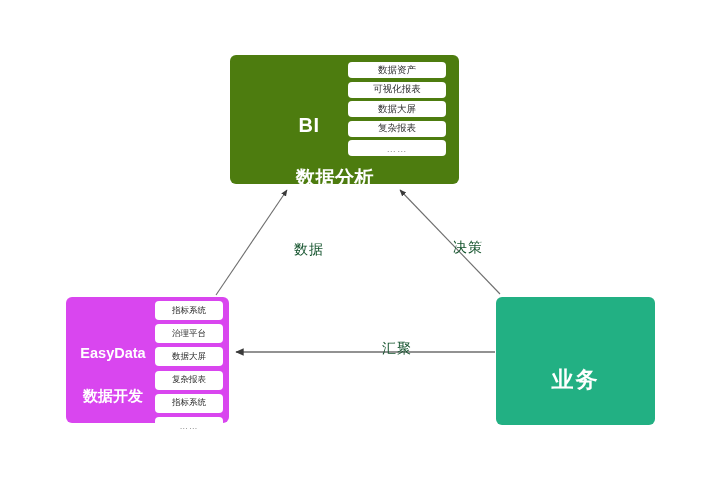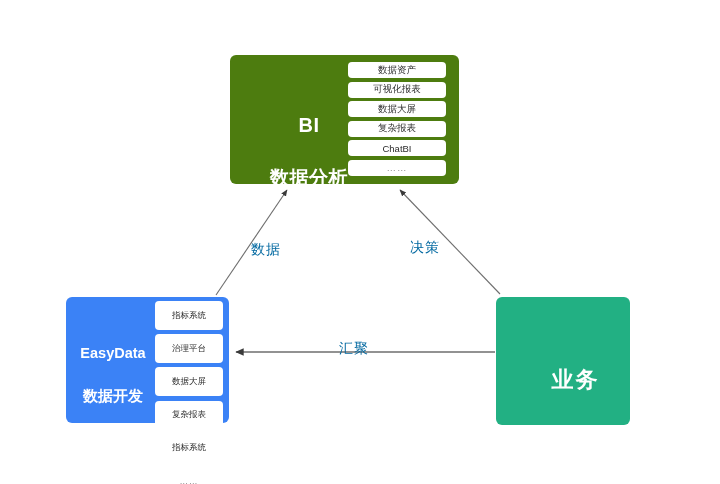--- a/index.html
+++ b/index.html
@@ -27,26 +27,26 @@
     top: 55px;
     width: 229px;
     height: 129px;
     background: #4d7c0f;
   }
   .box-easydata {
     left: 66px;
     top: 297px;
     width: 163px;
     height: 126px;
-    background: #3b82f6;
+    background: #d946ef;
   }
   .box-business {
     left: 496px;
     top: 297px;
-    width: 134px;
+    width: 159px;
     height: 128px;
     background: #22B083;
   }
 
   
   .box-title {
     position: absolute;
     color: #ffffff;
     font-weight: bold;
     line-height: 1.30;
@@ -54,21 +54,21 @@
     white-space: pre-line;
   }
   .title-bi {
     left: 14px;
     top: 32px;
     width: 130px;
     font-size: 19px;
     letter-spacing: 0.5px;
   }
   .title-bi .line1 { font-size: 20px; display: block; margin-bottom: 4px; }
-  .title-bi .line2 { font-size: 19px; display: block; }
+  .title-bi .line2 { font-size: 19px; display: block; text-align: right; }
 
   .title-easydata {
     left: 4px;
     top: 26px;
     width: 86px;
     font-size: 14px;
     line-height: 1.42;
   }
   .title-easydata .line1 { display: block; font-size: 14.5px; margin-bottom: 2px; }
   .title-easydata .line2 { display: block; font-size: 15px; }
@@ -110,21 +110,21 @@
     height: 16px;
     font-size: 9.5px;
     margin-bottom: 3.6px;
   }
   .pills-easy {
     left: 155px;
     top: 301px;
     width: 68px;
   }
   .pills-easy .pill {
-    height: 29px;
+    height: 19px;
     font-size: 8.5px;
     margin-bottom: 4.2px;
   }
   .pill.dots {
     color: #8d8d8d;
     letter-spacing: 1px;
   }
 
   
   #connectors {
@@ -133,24 +133,25 @@
     top: 0;
     width: 720px;
     height: 484px;
     pointer-events: none;
   }
 
   
   .edge-label {
     position: absolute;
     font-size: 14px;
-    color: #0369a1;
+    color: #14532d;
     font-weight: 500;
     letter-spacing: 1px;
     white-space: nowrap;
+    margin-left: 43px;
   }
   .label-data    { left: 251px; top: 241px; }
   .label-decide  { left: 410px; top: 239px; }
   .label-aggr    { left: 339px; top: 340px; }
 </style>
 </head>
 <body>
 
 <div id="canvas">
 
@@ -173,21 +174,20 @@
       <span class="line1">BI</span>
       <span class="line2">数据分析</span>
     </div>
   </div>
 
   <div class="pill-stack pills-bi">
     <div class="pill">数据资产</div>
     <div class="pill">可视化报表</div>
     <div class="pill">数据大屏</div>
     <div class="pill">复杂报表</div>
-    <div class="pill">ChatBI</div>
     <div class="pill dots">……</div>
   </div>
 
   <div class="box box-easydata">
     <div class="box-title title-easydata">
       <span class="line1">EasyData</span>
       <span class="line2">数据开发</span>
       <span class="line3">治理平台</span>
     </div>
   </div>

